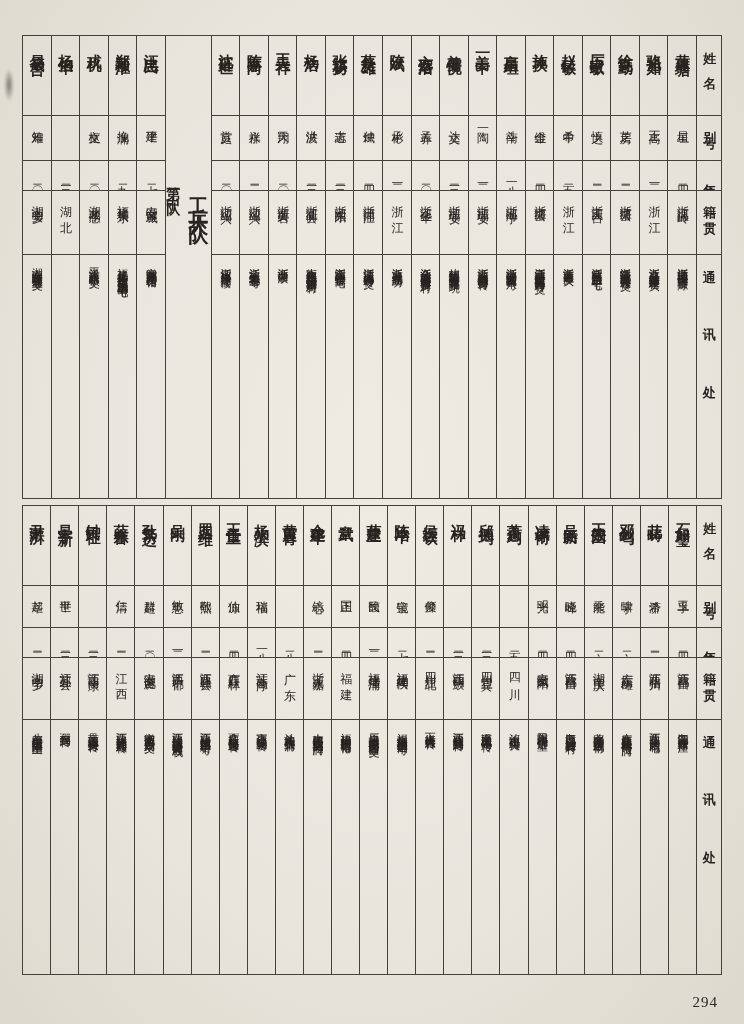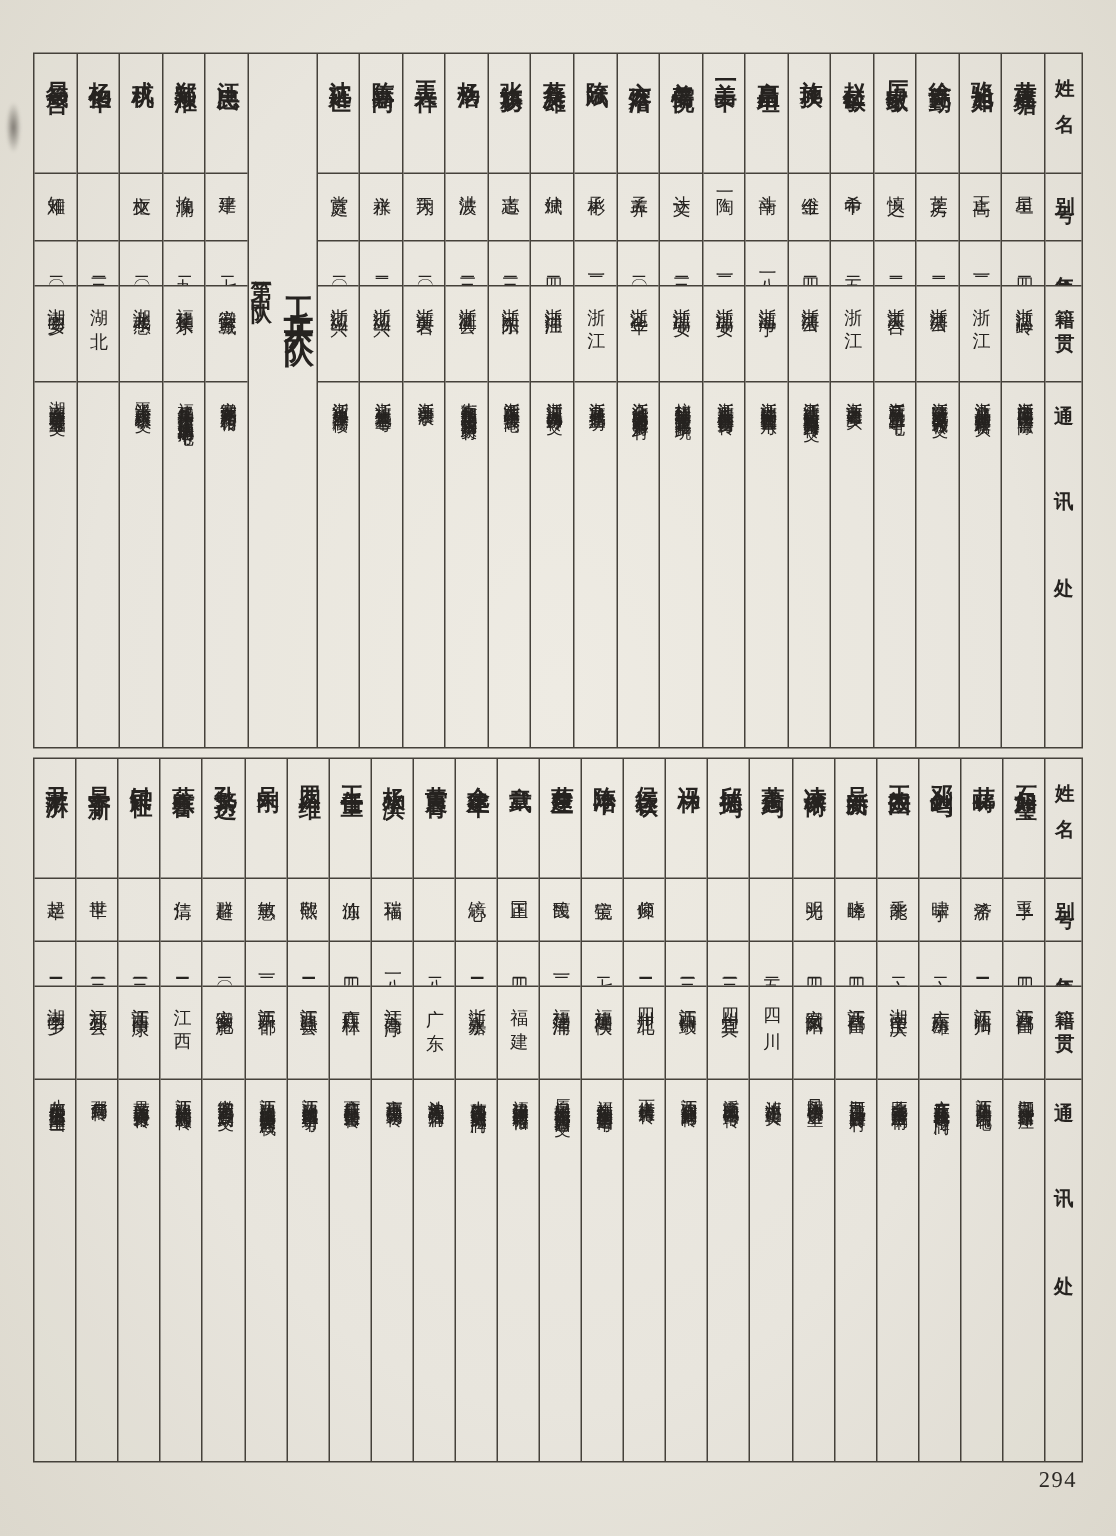--- a/index.html
+++ b/index.html
@@ -58,21 +58,21 @@
   .h-addr .vtext   { letter-spacing:58px; }
   .section-title {
     writing-mode:vertical-rl; text-orientation:upright;
     font-size:20px; font-weight:700; letter-spacing:9px; margin-top:146px;
   }
   .section-sub {
     writing-mode:vertical-rl; text-orientation:upright;
     font-size:14px; font-weight:600; letter-spacing:5px; margin-top:140px;
   }
   .page-number {
-    position:absolute; right:26px; bottom:28px;
+    position:absolute; right:26px; bottom:13px;
     font-size:15px; letter-spacing:1px; color:#2c2925;
     font-family:"Liberation Serif",serif;
   }
 </style>
 </head>
 <body>
 
 <div class="page">
   <div class="smudge"></div>
 

